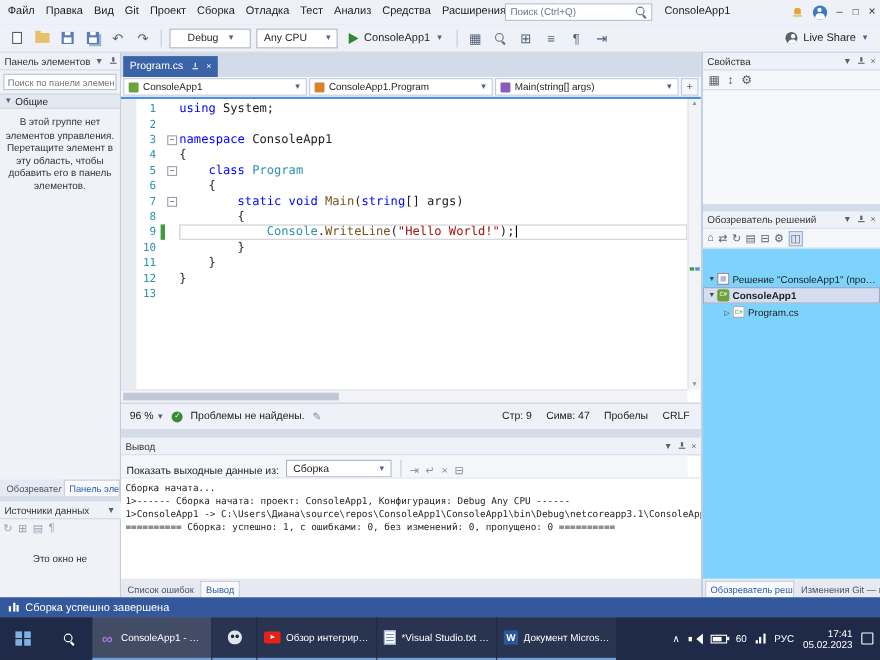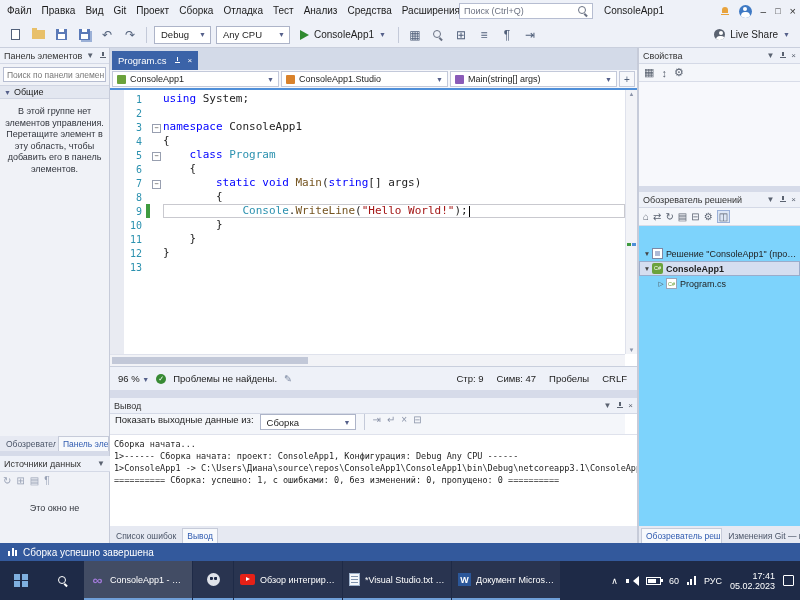--- a/index.html
+++ b/index.html
@@ -89,21 +89,21 @@
 #vscroll .up{position:absolute;top:1px;left:0;right:0;text-align:center;font-size:6px}
 #vscroll .dn{position:absolute;bottom:1px;left:0;right:0;text-align:center;font-size:6px}
 #vscroll .m1{position:absolute;left:1px;top:58%;width:4px;height:3px;background:#3f9b3f}
 #vscroll .m2{position:absolute;right:1px;top:58%;width:4px;height:3px;background:#4f8fd9}
 #hscroll{position:absolute;left:0;right:12px;top:306px;height:12px;background:#f2f3f7;border-top:1px solid #dfe2ec}
 #hscroll .thumb{position:absolute;left:2px;top:2px;height:7px;width:38%;background:#c2c8d8}
 #ebar{position:absolute;left:0;right:0;top:318px;height:24px;background:#eef1f8;border-top:1px solid #c9cfdd;display:flex;align-items:center;gap:7px;padding:0 8px;font-size:9.5px;color:#222}
 #ebar .right{margin-left:auto;display:flex;gap:13px;padding-right:2px}
 #esplit{position:absolute;left:0;right:0;top:342px;height:8px;background:#d6dbe9}
 #oheader{position:absolute;left:0;right:0;top:350px}
-#octrl{position:absolute;left:0;right:12px;top:366px;height:20px;background:#f4f6fa;display:flex;align-items:flex-start;gap:6px;padding:0 5px;font-size:9.5px}
+#octrl{position:absolute;left:0;right:12px;top:366px;height:20px;background:#f4f6fa;display:flex;align-items:flex-end;gap:6px;padding:0 5px;font-size:9.5px}
 #octrl .combo{height:16px;width:96px;justify-content:space-between}
 #octrl .oi{color:#8a93a8;font-size:10px}
 #obody{position:absolute;left:0;right:0;top:386px;bottom:17px;background:#fff;border-top:1px solid #dfe2ec;font-family:"DejaVu Sans Mono",monospace;padding:3px 0 0 4px;overflow:hidden}
 .out-line{white-space:pre;font-size:8.5px;line-height:12px;overflow:hidden;color:#1e1e1e}
 #otabs{position:absolute;left:0;right:0;bottom:0;height:17px}
 
 #right-col{position:absolute;left:638px;top:48px;width:162px;height:495px;background:#7dd3fc;border-left:1px solid #c6cbd9}
 #props-tb{position:absolute;left:0;top:16px;width:161px;height:18px;background:#f4f6fa;border-bottom:1px solid #d8dce8;display:flex;align-items:center;gap:7px;padding:0 5px;color:#5a6270;font-size:11px}
 #props-content{position:absolute;left:0;top:34px;width:161px;height:104px;background:#f7f8fc}
 #rsplit{position:absolute;left:0;top:138px;width:161px;height:6px}
@@ -204,21 +204,21 @@
       </span>
     <span class="tbi">
         <i class="i-save"></i>
       </span>
     <span class="tbi">
         <i class="i-save all"></i>
       </span>
     <span class="tbi">↶</span>
     <span class="tbi">↷</span>
     <span class="vsep"></span>
-    <span class="combo" style="width:57px;justify-content:space-between">
+    <span class="combo" style="width:74px;justify-content:center">
         <span>Debug</span>
         <span class="ar">▼</span>
       </span>
     <span class="combo" style="width:74px;justify-content:space-between">
         <span>Any CPU</span>
         <span class="ar">▼</span>
       </span>
     <span class="run">
       <span class="ptri"></span>
       <span>ConsoleApp1</span>
@@ -287,21 +287,21 @@
       </div>
     </div>
     <div id="navbar">
       <div class="nav-dd">
         <span class="nd-ic nd1"></span>
         <span>ConsoleApp1</span>
         <span class="ar">▼</span>
       </div>
       <div class="nav-dd">
         <span class="nd-ic nd2"></span>
-        <span>ConsoleApp1.Studio</span>
+        <span>ConsoleApp1.Program</span>
         <span class="ar">▼</span>
       </div>
       <div class="nav-dd">
         <span class="nd-ic nd3"></span>
         <span>Main(string[] args)</span>
         <span class="ar">▼</span>
       </div>
       <div class="nav-plus">+</div>
     </div>
     <div id="blueline"></div>

